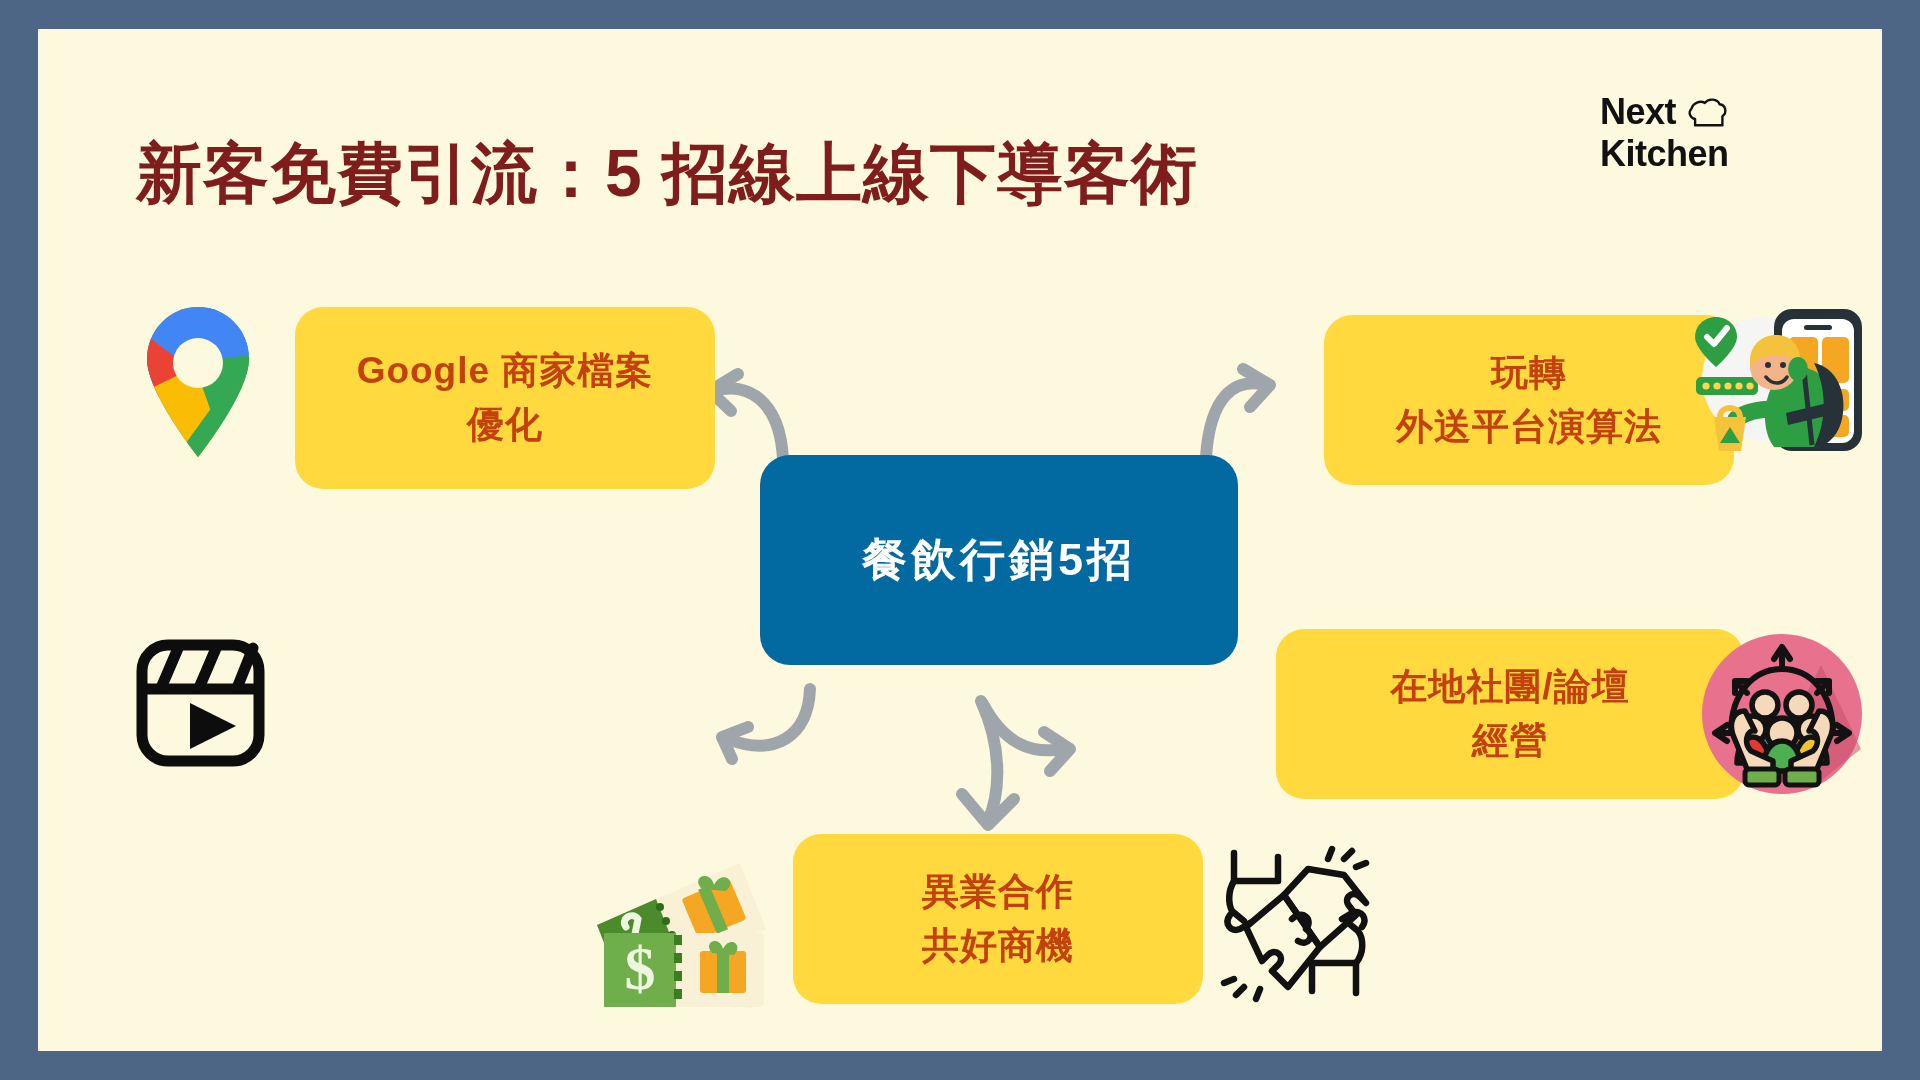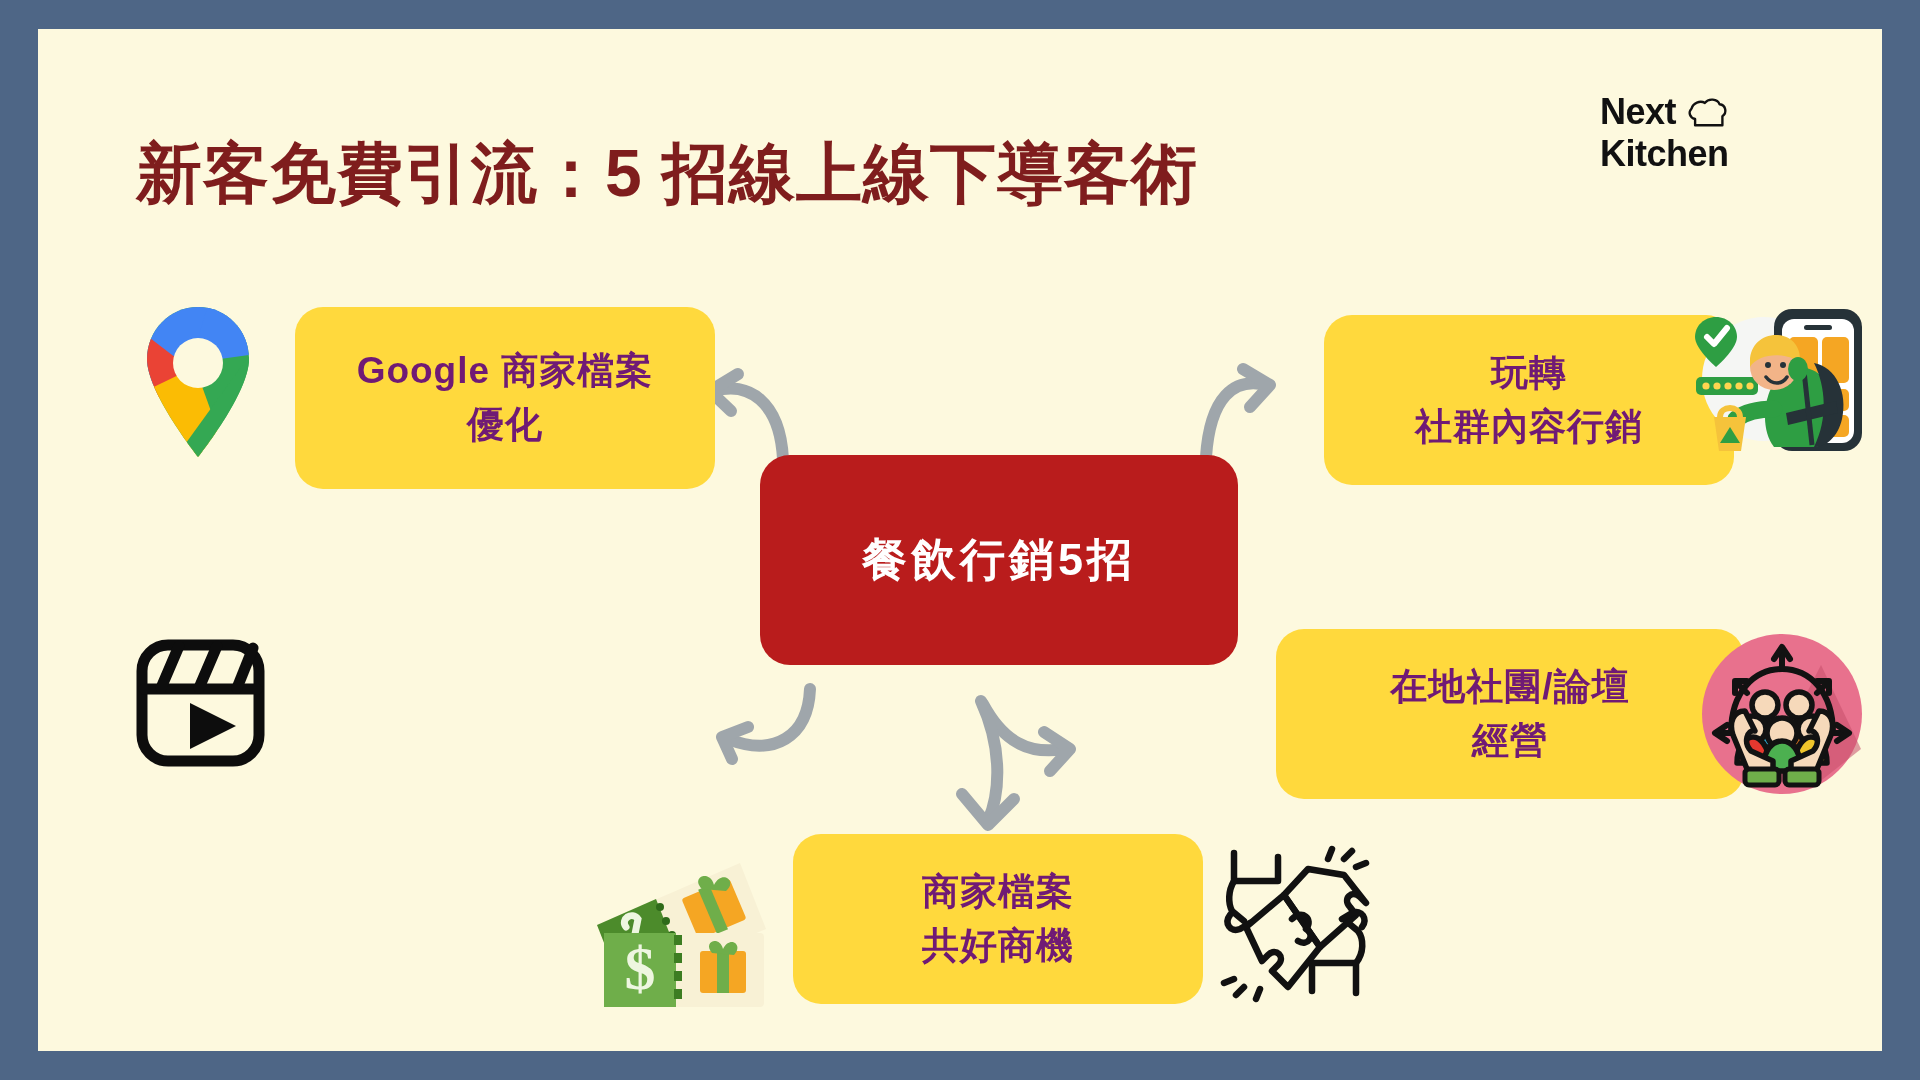--- a/index.html
+++ b/index.html
@@ -78,42 +78,42 @@
     background: #ffd93d;
     border-radius: 28px;
     display: flex;
     flex-direction: column;
     align-items: center;
     justify-content: center;
     box-sizing: border-box;
     padding: 10px 18px;
   }
   .card .line {
-    color: #701a75;
+    color: #c2410c;
     font-size: 37px;
     font-weight: 700;
     line-height: 1.45;
     white-space: nowrap;
     letter-spacing: 1px;
   }
 
   #card-google   { left: 257px;  top: 278px; width: 420px; height: 182px; }
   #card-delivery { left: 1286px; top: 286px; width: 410px; height: 170px; }
   #card-social   { left: 257px;  top: 592px; width: 412px; height: 170px; }
   #card-forum    { left: 1238px; top: 600px; width: 468px; height: 170px; }
   #card-partner  { left: 755px;  top: 805px; width: 410px; height: 170px; }
 
   
   #center-badge {
     position: absolute;
     left: 722px;
     top: 426px;
     width: 478px;
     height: 210px;
-    background: #b91c1c;
+    background: #0369a1;
     border-radius: 30px;
     display: flex;
     flex-direction: column;
     align-items: center;
     justify-content: center;
     box-sizing: border-box;
   }
   #center-badge .c-line1 {
     color: #ffffff;
     font-size: 45px;
@@ -202,31 +202,31 @@
       <div class="c-line1">餐飲行銷5招</div>
     </div>
 
     <div class="card" id="card-google">
       <div class="line">Google 商家檔案</div>
       <div class="line">優化</div>
     </div>
 
     <div class="card" id="card-delivery">
       <div class="line">玩轉</div>
-      <div class="line">社群內容行銷</div>
+      <div class="line">外送平台演算法</div>
     </div>
 
 
     <div class="card" id="card-forum">
       <div class="line">在地社團/論壇</div>
       <div class="line">經營</div>
     </div>
 
     <div class="card" id="card-partner">
-      <div class="line">商家檔案</div>
+      <div class="line">異業合作</div>
       <div class="line">共好商機</div>
     </div>
 
     <div class="icon-slot" id="icon-gmap">
       <svg viewBox="0 0 130 160" width="130" height="160">
         <defs>
           <clipPath id="pinClip">
             <path d="M65 156 C65 156 14 92 14 58 C14 29 37 6 65 6 C93 6 116 29 116 58 C116 92 65 156 65 156 Z"></path>
           </clipPath>
         </defs>

